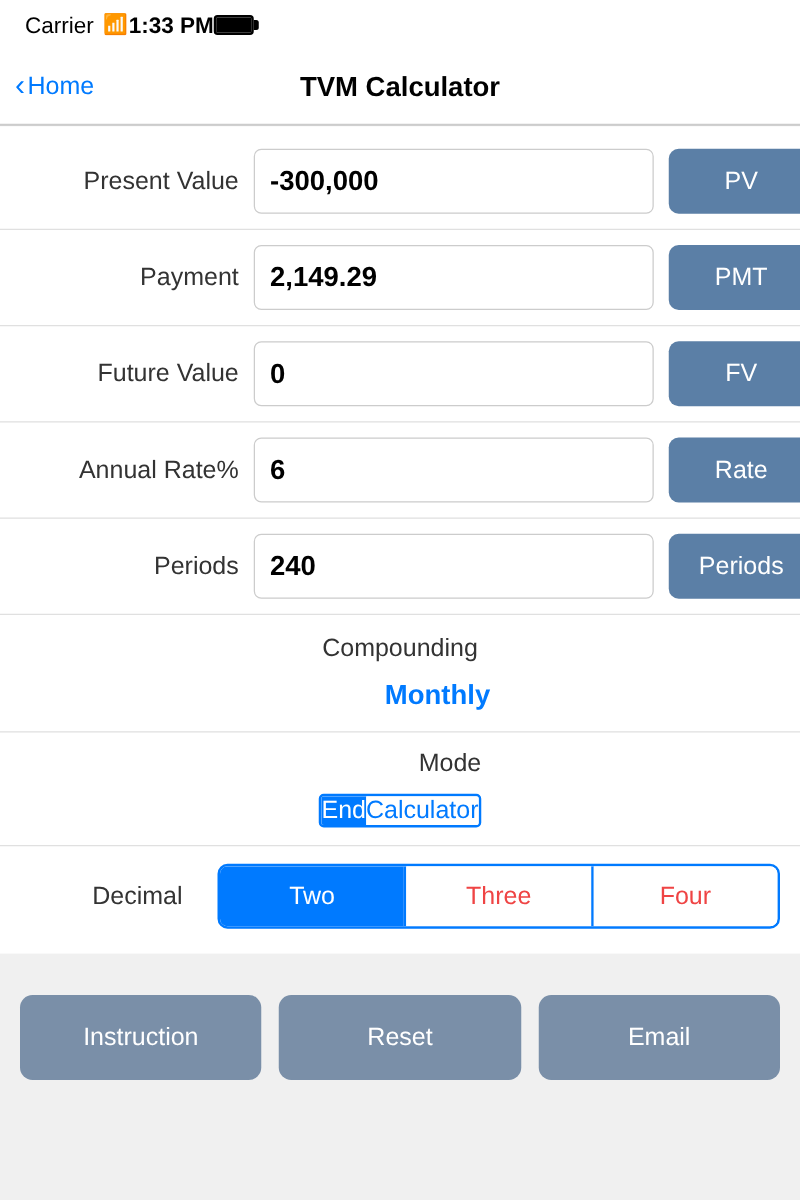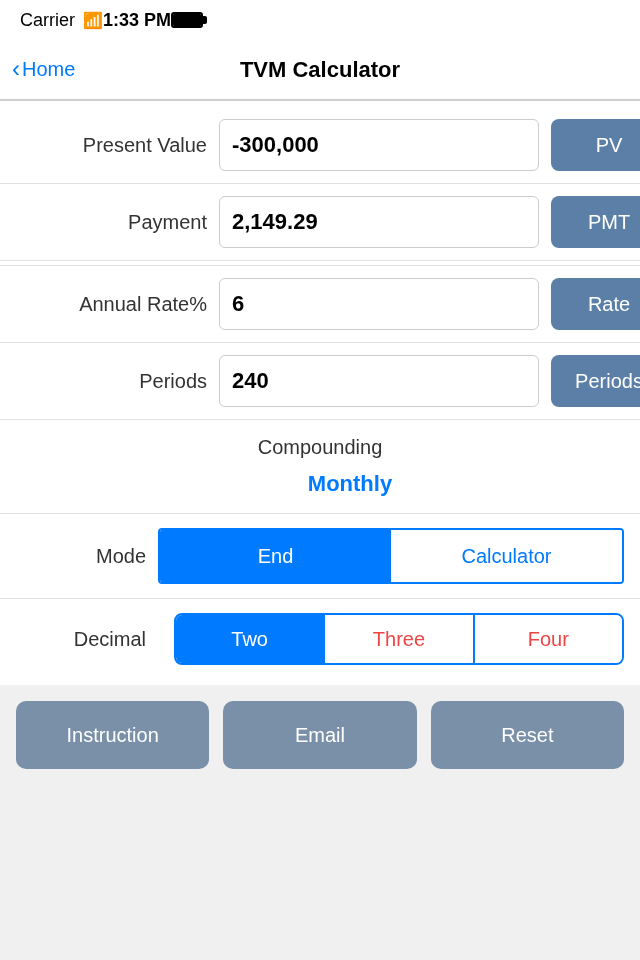--- a/index.html
+++ b/index.html
@@ -83,21 +83,21 @@
     
     .main {
       background: white;
       padding: 10px 0;
     }
 
     
     .calc-row {
       display: flex;
       align-items: center;
-      padding: 8px 32px;
+      padding: 8px 16px;
       gap: 12px;
       justify-content: space-between;
     }
     .calc-label {
       width: 175px;
       text-align: right;
       font-size: 20px;
       color: #333;
       flex-shrink: 0;
     }
@@ -151,20 +151,21 @@
       color: #007AFF;
       margin-left: 60px;
     }
 
     
     .toggle-row {
       display: flex;
       align-items: center;
       padding: 10px 16px;
       gap: 12px;
+      flex-direction: column;
     }
     .toggle-label {
       width: 130px;
       text-align: right;
       font-size: 20px;
       color: #333;
       flex-shrink: 0;
     }
     .toggle-group {
       flex: 1;
@@ -236,21 +237,21 @@
       color: #ef4444;
     }
     .decimal-divider {
       width: 2px;
       background: #007AFF;
     }
 
     
     .bottom-buttons {
       display: flex;
-      padding: 16px 16px;
+      padding: 33px 16px;
       gap: 14px;
       background: #f0f0f0;
     }
     .bottom-btn {
       flex: 1;
       height: 68px;
       background: #7a8fa8;
       color: white;
       border: none;
       border-radius: 10px;
@@ -301,20 +302,25 @@
   <div class="divider"></div>
 
   <div class="calc-row">
     <label class="calc-label">Payment</label>
     <input class="calc-input" type="text" value="2,149.29" style="">
     <button class="calc-btn">PMT</button>
   </div>
 
   <div class="divider"></div>
 
+  <div class="calc-row">
+    <label class="calc-label">Future Value</label>
+    <input class="calc-input" type="text" value="0" style="">
+    <button class="calc-btn">FV</button>
+  </div>
 
   <div class="divider"></div>
 
   <div class="calc-row">
     <label class="calc-label">Annual Rate%</label>
     <input class="calc-input" type="text" value="6" style="">
     <button class="calc-btn">Rate</button>
   </div>
 
   <div class="divider"></div>
@@ -352,15 +358,15 @@
       <button class="decimal-option inactive">Three</button>
       <div class="decimal-divider"></div>
       <button class="decimal-option inactive">Four</button>
     </div>
   </div>
 
 </div>
 
 <div class="bottom-buttons">
   <button class="bottom-btn">Instruction</button>
+  <button class="bottom-btn">Reset</button>
   <button class="bottom-btn">Email</button>
-  <button class="bottom-btn">Reset</button>
 </div>
 
 </body></html>

